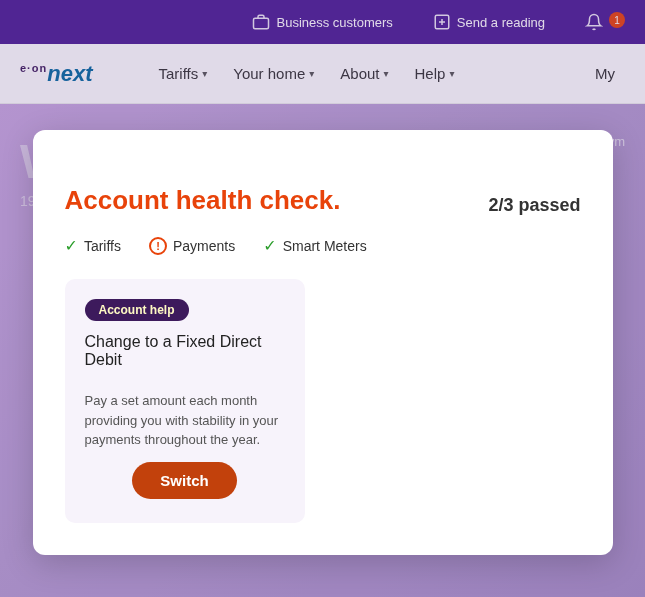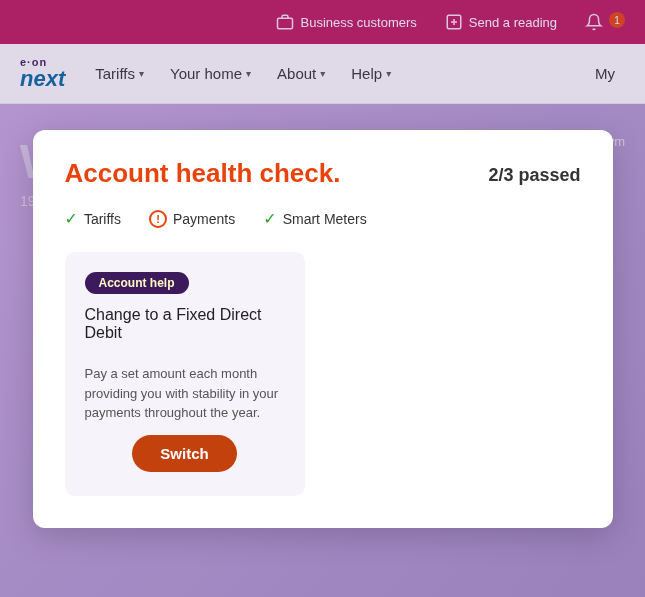--- a/index.html
+++ b/index.html
@@ -1,26 +1,26 @@
 <!DOCTYPE html>
 <html><head>
   <meta charset="utf-8">
   <style>
     * { box-sizing: border-box; margin: 0; padding: 0; }
     body { font-family: Arial, sans-serif; width: 645px; height: 597px; overflow: hidden; position: relative; }
 
     
     .top-bar {
-      background: #be185d;
+      background: #4c1d95;
       height: 44px;
       display: flex;
       align-items: center;
       justify-content: flex-end;
       padding: 0 20px;
-      gap: 28px;
+      gap: 40px;
     }
     .top-bar-item {
       color: #fff;
       font-size: 13px;
       display: flex;
       align-items: center;
       gap: 6px;
       cursor: pointer;
     }
     .top-bar-icon {
@@ -46,23 +46,23 @@
     .nav-bar {
       background: #fff;
       height: 60px;
       display: flex;
       align-items: center;
       padding: 0 20px;
       border-bottom: 1px solid #eee;
       gap: 0;
     }
     .logo {
-      margin-right: 20px;
-      display: flex;
-      flex-direction: column;
+      margin-right: 56px;
+      display: flex;
+      flex-direction: row;
       line-height: 1;
     }
     .logo-eon {
       font-size: 11px;
       color: #3d1a5c;
       font-weight: bold;
       letter-spacing: 1px;
     }
     .logo-next {
       font-size: 22px;
@@ -145,22 +145,23 @@
     .modal {
       background: #fff;
       border-radius: 12px;
       padding: 28px 32px 32px 32px;
       width: 580px;
       box-shadow: 0 8px 32px rgba(0,0,0,0.18);
     }
     .modal-header {
       display: flex;
       justify-content: space-between;
-      align-items: center;
+      align-items: flex-end;
       margin-bottom: 20px;
+      margin-top: 27px;
     }
     .modal-title {
       font-size: 26px;
       font-weight: bold;
       color: #e8430a;
     }
     .modal-score {
       font-size: 18px;
       font-weight: bold;
       color: #333;

